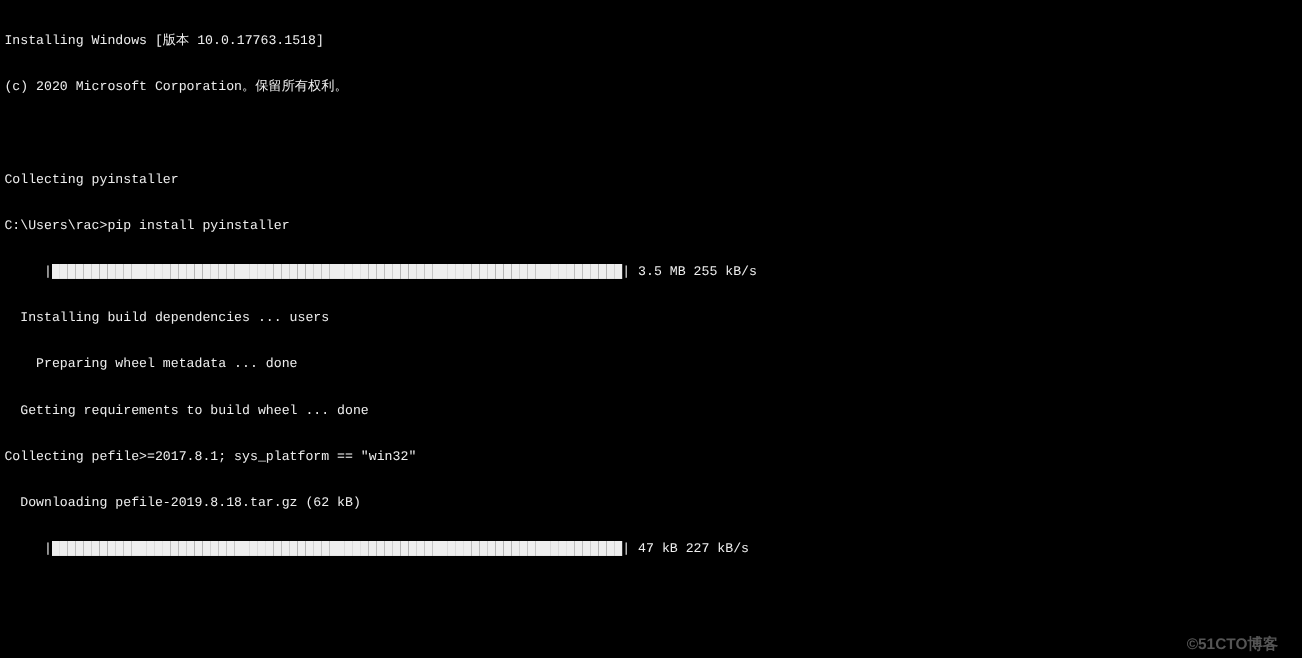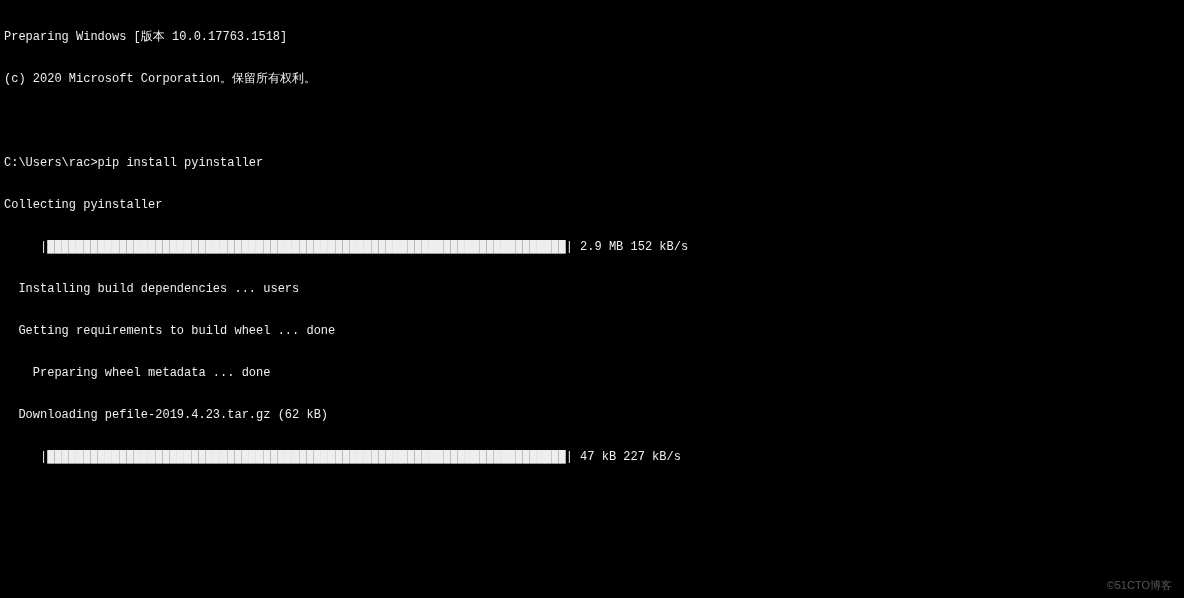--- a/index.html
+++ b/index.html
@@ -37,46 +37,48 @@
     line-height: 14px;
     letter-spacing: 0;
     background: #000;
     color: #eee;
   }
   .bar-label {
     white-space: pre;
   }
   .watermark {
     position: absolute;
-    right: 12px;
+    right: 22px;
     bottom: 6px;
     color: #7a7a7a;
-    font-size: 11px;
+    font-size: 14px;
     font-family: sans-serif;
     opacity: 0.7;
+    font-weight: bold;
   }
 </style>
 </head>
 <body>
 
 <div class="terminal">
-  <span class="line">Preparing Windows [版本 10.0.17763.1518]</span>
+  <span class="line">Installing Windows [版本 10.0.17763.1518]</span>
   <span class="line">(c) 2020 Microsoft Corporation。保留所有权利。</span>
   <span class="line"> </span>
+  <span class="line">Collecting pyinstaller</span>
   <span class="line">C:\Users\rac&gt;pip install pyinstaller</span>
-  <span class="line">Collecting pyinstaller</span>
   <span class="bar-line">
     <span class="bar-indent">     |</span>
     <span class="progress-bar">████████████████████████████████████████████████████████████████████████|</span>
-    <span class="bar-label"> 2.9 MB 152 kB/s</span>
+    <span class="bar-label"> 3.5 MB 255 kB/s</span>
   </span>
   <span class="line">  Installing build dependencies ... users</span>
+  <span class="line">    Preparing wheel metadata ... done</span>
   <span class="line">  Getting requirements to build wheel ... done</span>
-  <span class="line">    Preparing wheel metadata ... done</span>
-  <span class="line">  Downloading pefile-2019.4.23.tar.gz (62 kB)</span>
+  <span class="line">Collecting pefile&gt;=2017.8.1; sys_platform == "win32"</span>
+  <span class="line">  Downloading pefile-2019.8.18.tar.gz (62 kB)</span>
   <span class="bar-line">
     <span class="bar-indent">     |</span>
     <span class="progress-bar">████████████████████████████████████████████████████████████████████████|</span>
     <span class="bar-label"> 47 kB 227 kB/s</span>
   </span>
   
   
   
   
   

